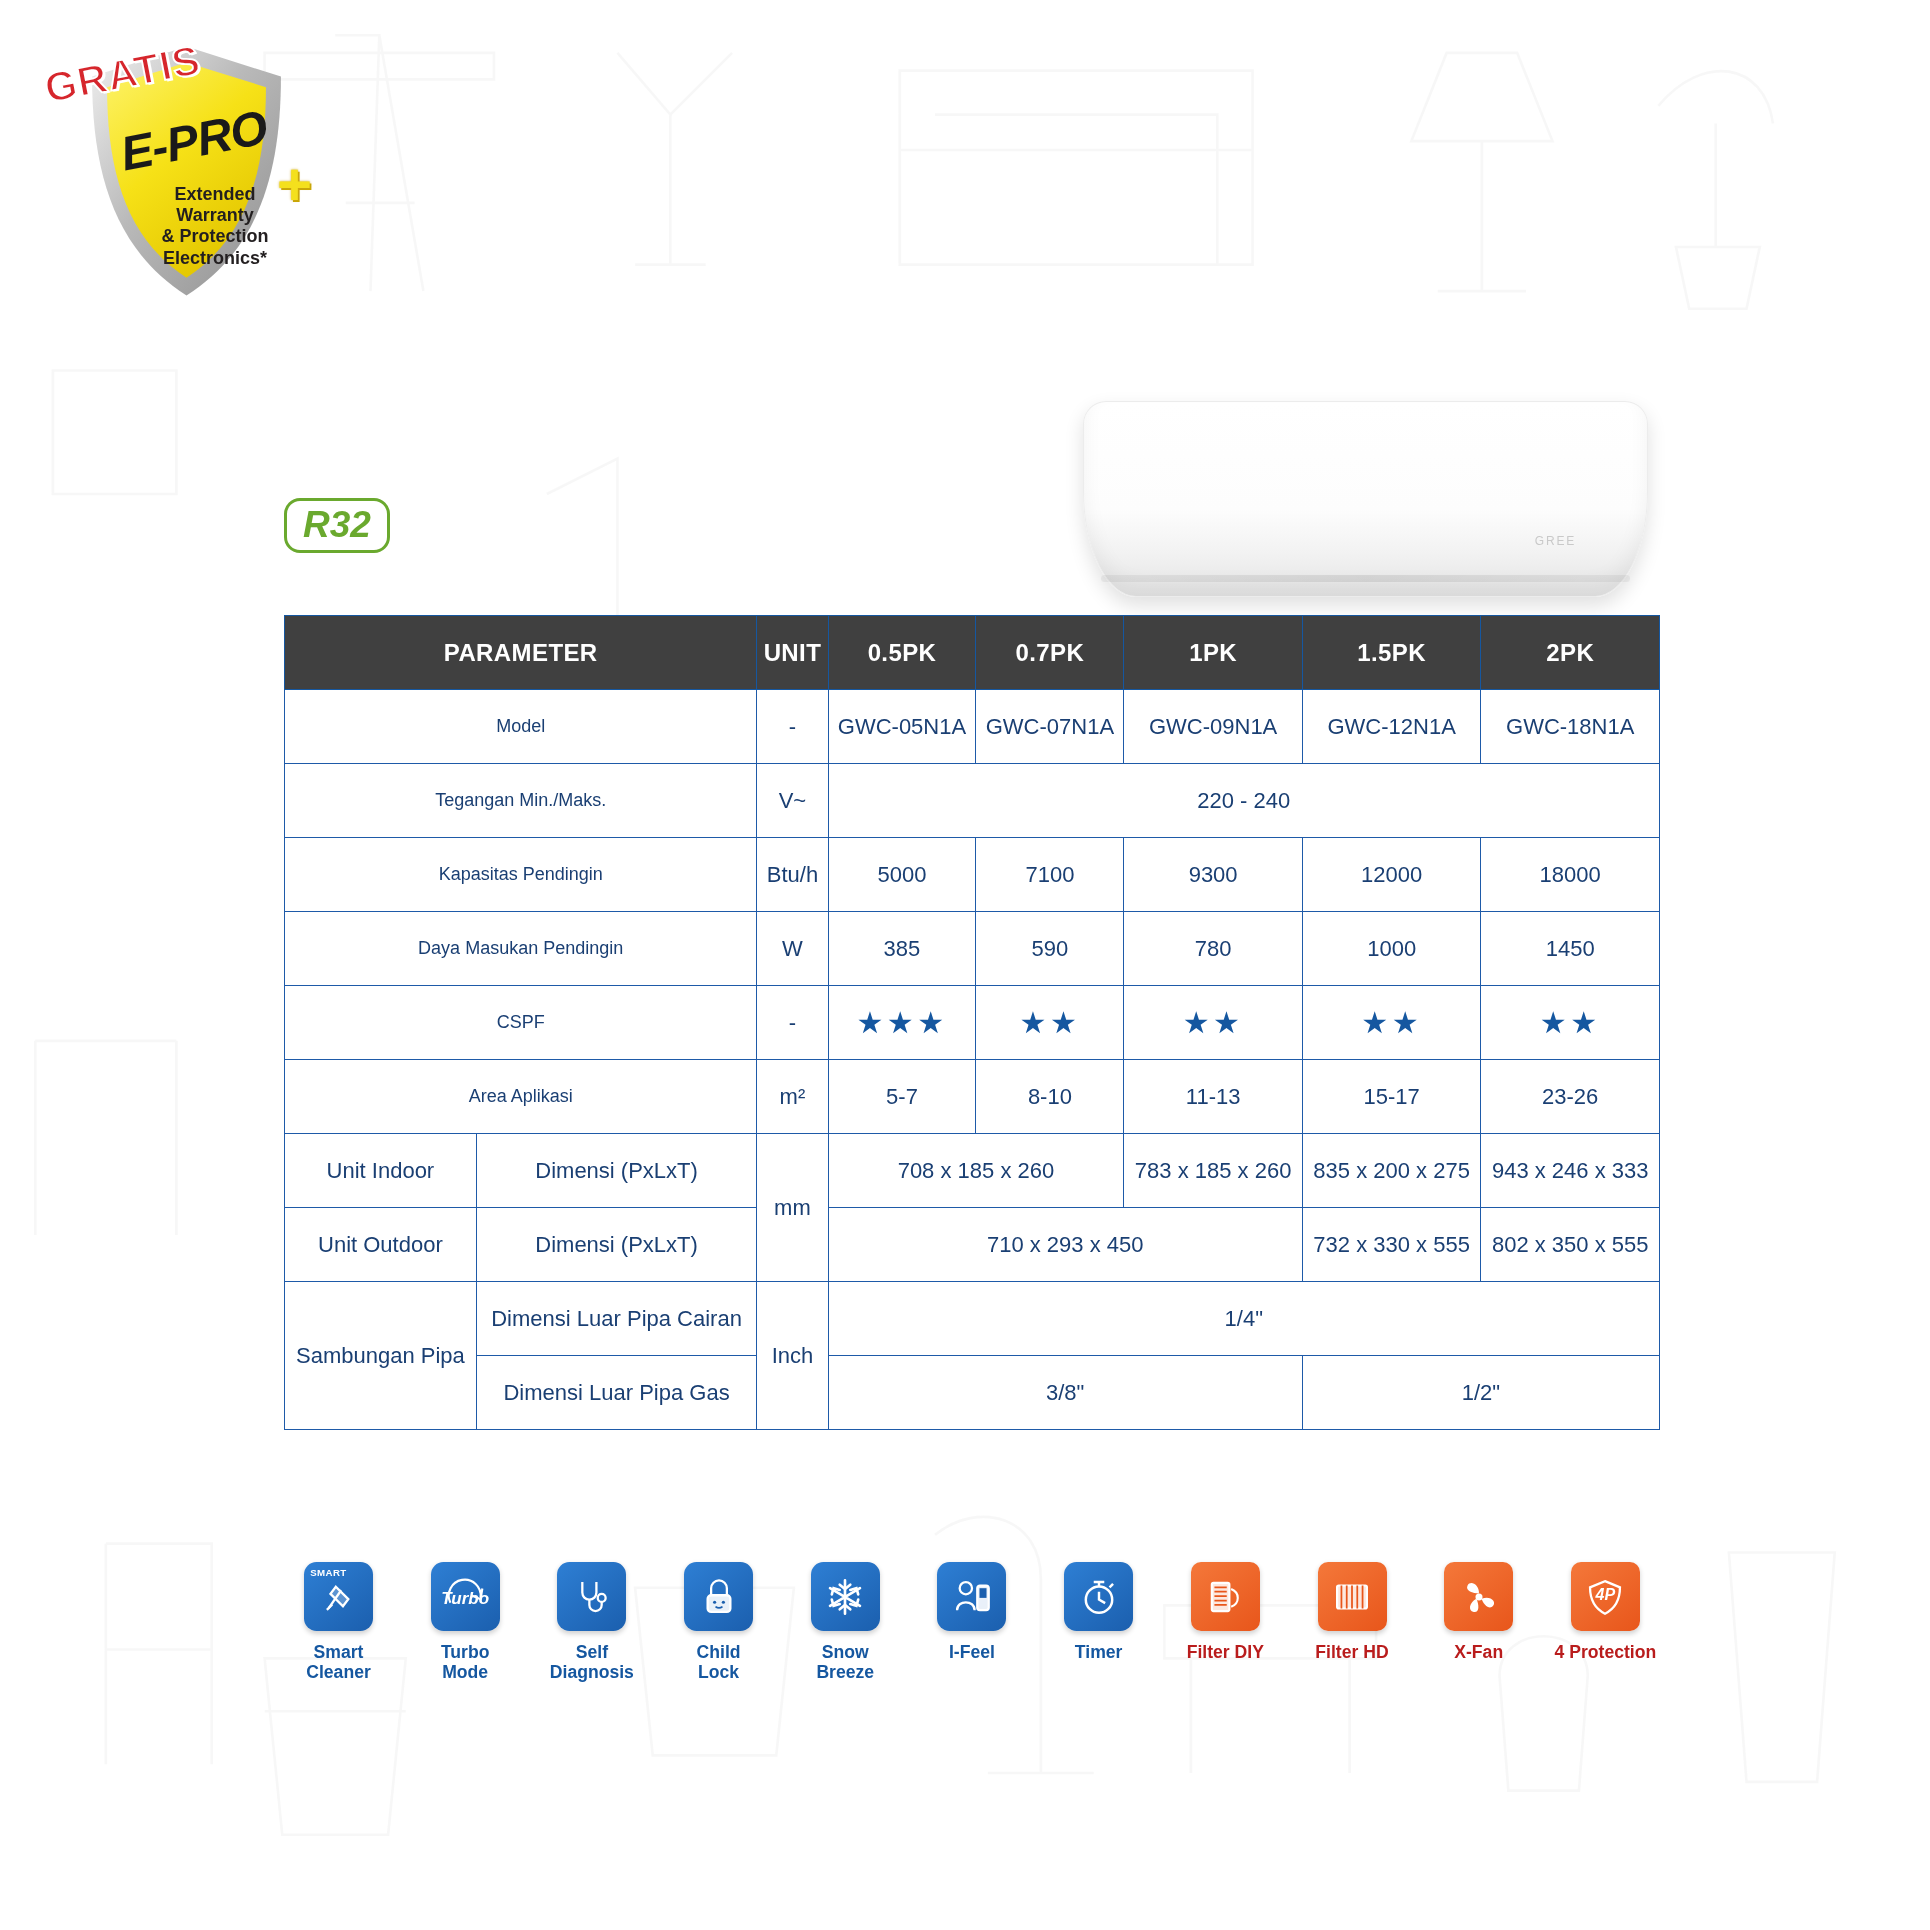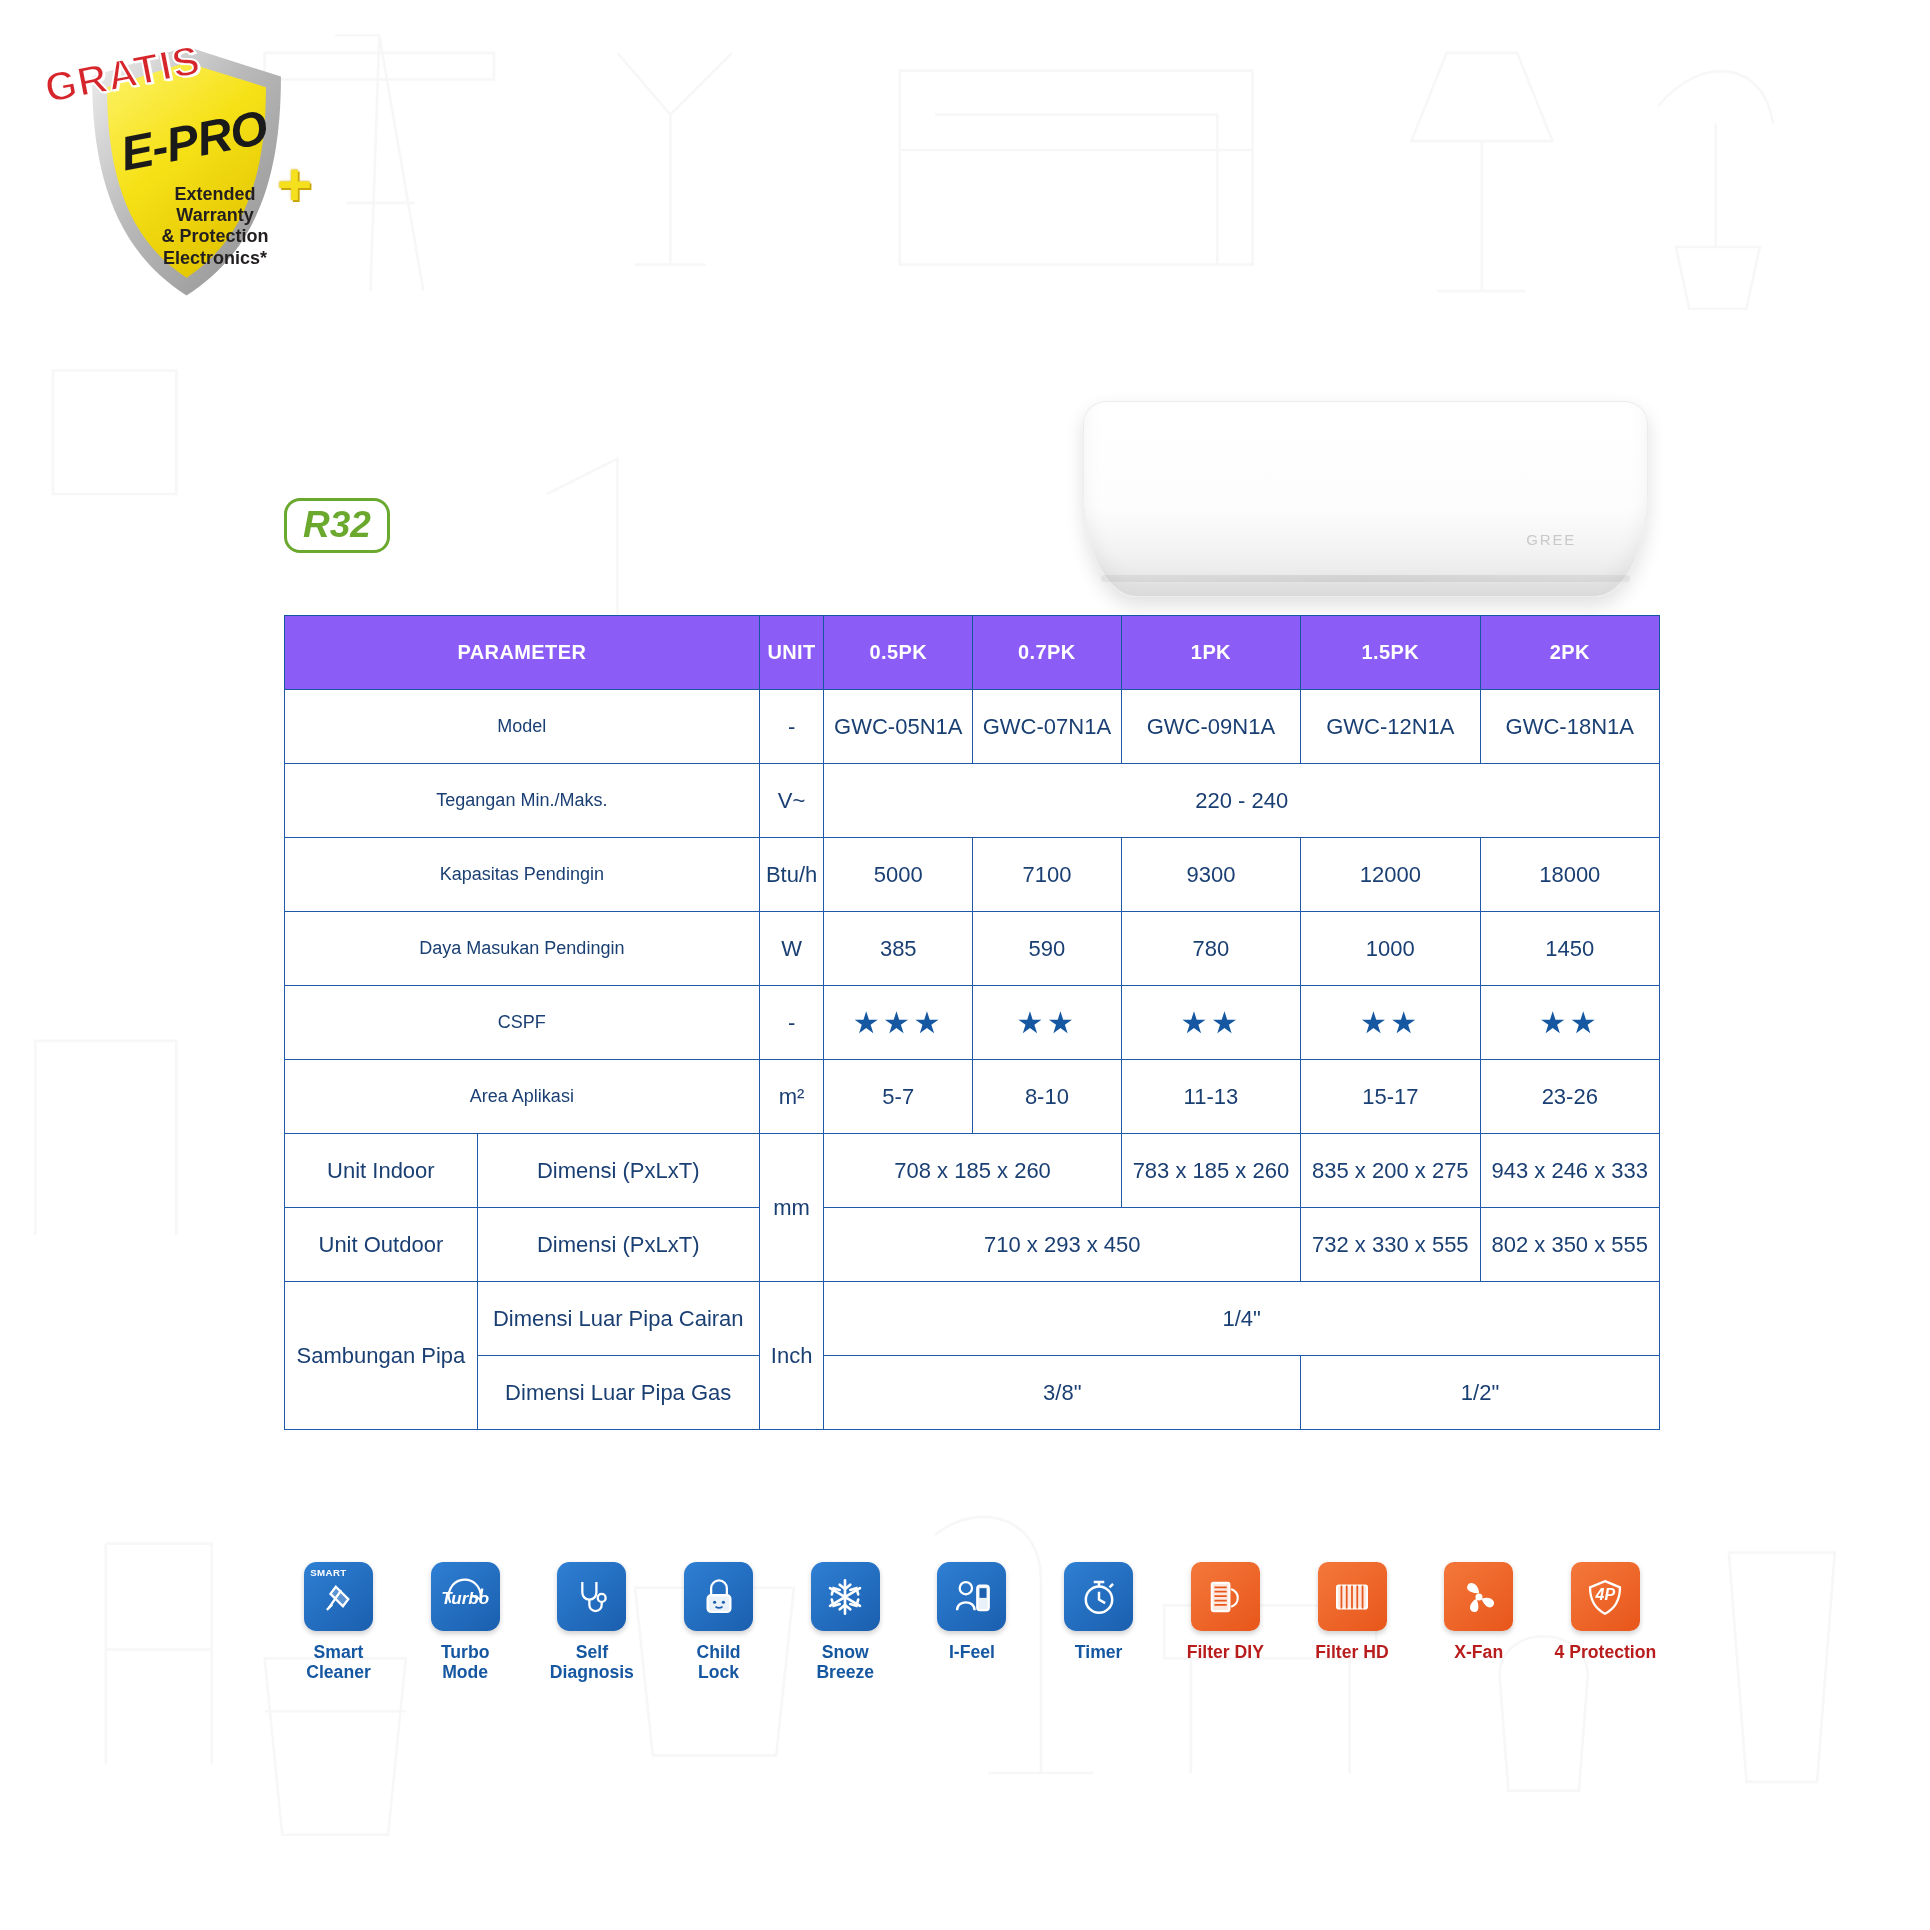--- a/index.html
+++ b/index.html
@@ -91,44 +91,44 @@
     border:0.9px solid #ececec;
   }
   #ac-body:after {
     content:"";
     position:absolute; left:3%; right:3%; bottom:14px; height:7px;
     background:linear-gradient(90deg, rgba(0,0,0,0.05), rgba(0,0,0,0.09), rgba(0,0,0,0.05));
     border-radius:5.3px;
   }
   #ac-logo {
     position:absolute; right:72px; bottom:49px;
-    font-size:15px; letter-spacing:1.8px; color:#c9c9c9;
+    font-size:12px; letter-spacing:1.8px; color:#c9c9c9;
   }
 
   
   #spec-table {
     position:absolute; left:284px; top:615px;
     width:1376px;
     border-collapse:collapse;
     font-size:22px;
     color:#1a3f73;
     background:#fff;
   }
   #spec-table td, #spec-table th {
     border:1.8px solid #1e5aa8;
     text-align:center;
     vertical-align:middle;
     padding:8.8px 3.5px;
     font-weight:normal;
   }
   #spec-table thead th {
-    background:#8b5cf6;
+    background:#404040;
     color:#ffffff;
     font-weight:bold;
-    font-size:20px;
+    font-size:24px;
     letter-spacing:0.4px;
     height:74px;
     border-color:#1557a0;
   }
   #spec-table tbody tr { height:74px; }
   .param-cell { font-size:18px; }
   .stars { font-size:30px; letter-spacing:3.5px; color:#1557a0; }
   .tall { height:88px; }
 
   

